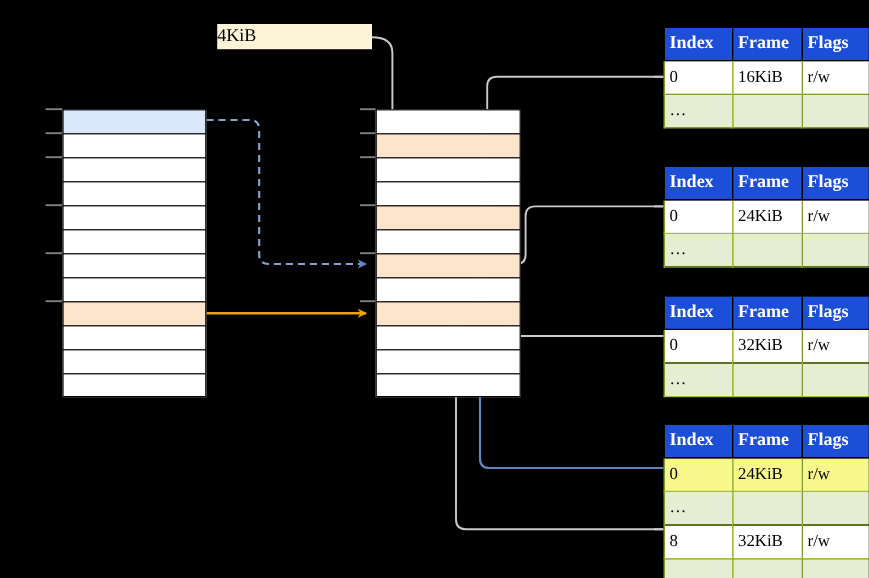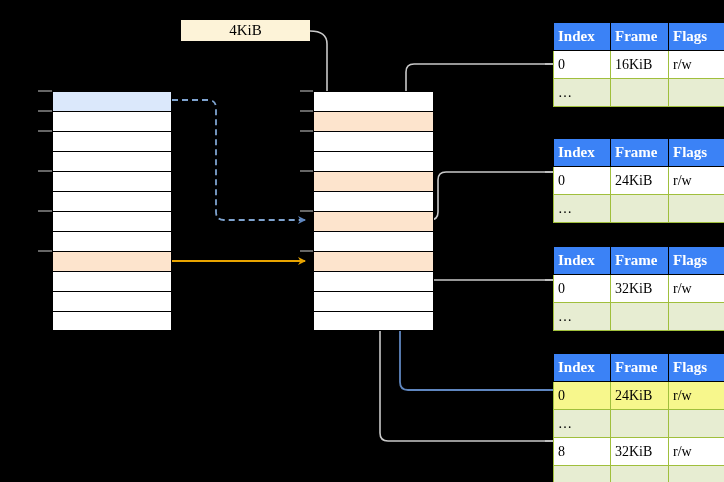--- a/index.html
+++ b/index.html
@@ -56,21 +56,21 @@
   #page-size-label {
     position: absolute;
     left: 181px;
     top: 20px;
     width: 129px;
     height: 21px;
     background: #fdf3d8;
     color: #000000;
     font-size: 15px;
     line-height: 21px;
-    text-align: center;
+    text-align: left;
   }
 
   
   .ptable {
     position: absolute;
     left: 553px;
     width: 171px;
     border-collapse: collapse;
     table-layout: fixed;
     font-size: 14px;
@@ -85,21 +85,21 @@
     height: 27px;
     padding: 0 4px;
     text-align: left;
     vertical-align: middle;
     background: #ffffff;
     font-weight: normal;
     overflow: hidden;
     white-space: nowrap;
   }
   .ptable th {
-    background: #3b82f6;
+    background: #1d4ed8;
     color: #ffffff;
     font-weight: bold;
     border-color: #000000;
     font-size: 15px;
   }
   .ptable tr.alt td { background: #e7edd2; }
   .ptable td.hl { background: #f7f78c; }
 
   #ptable-1 { top: 22px; }
   #ptable-2 { top: 138px; }

